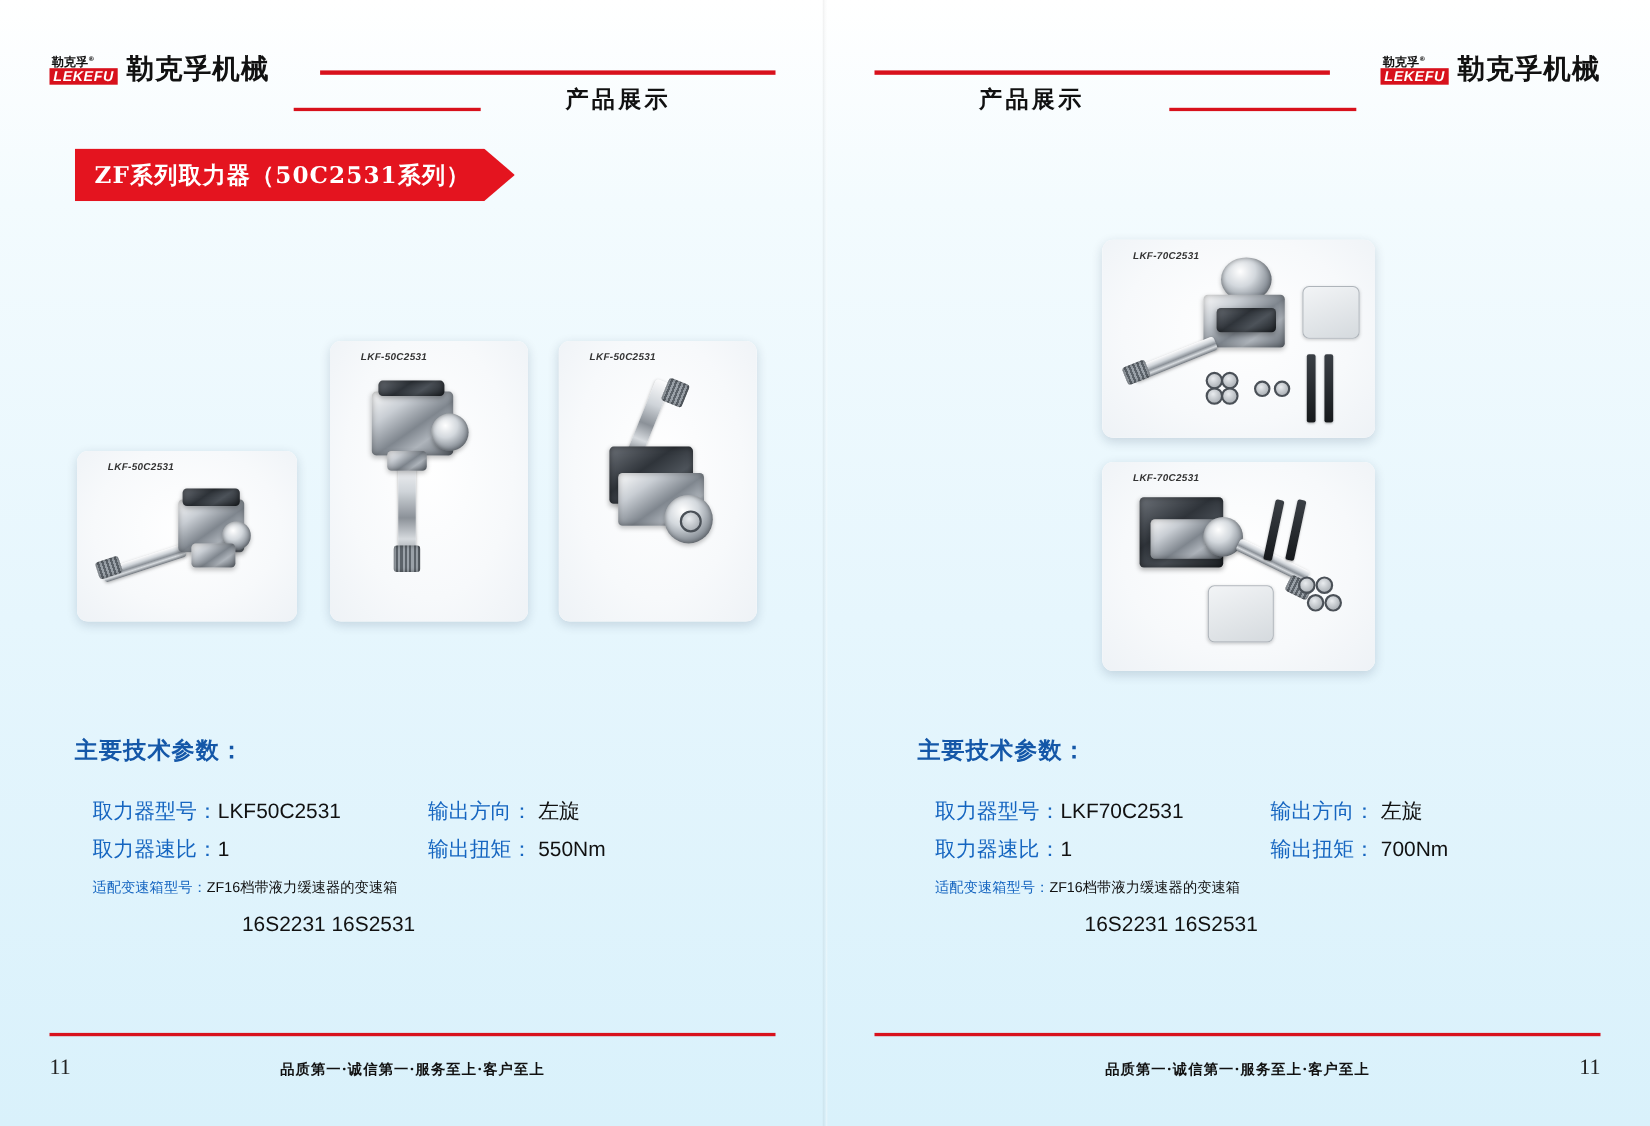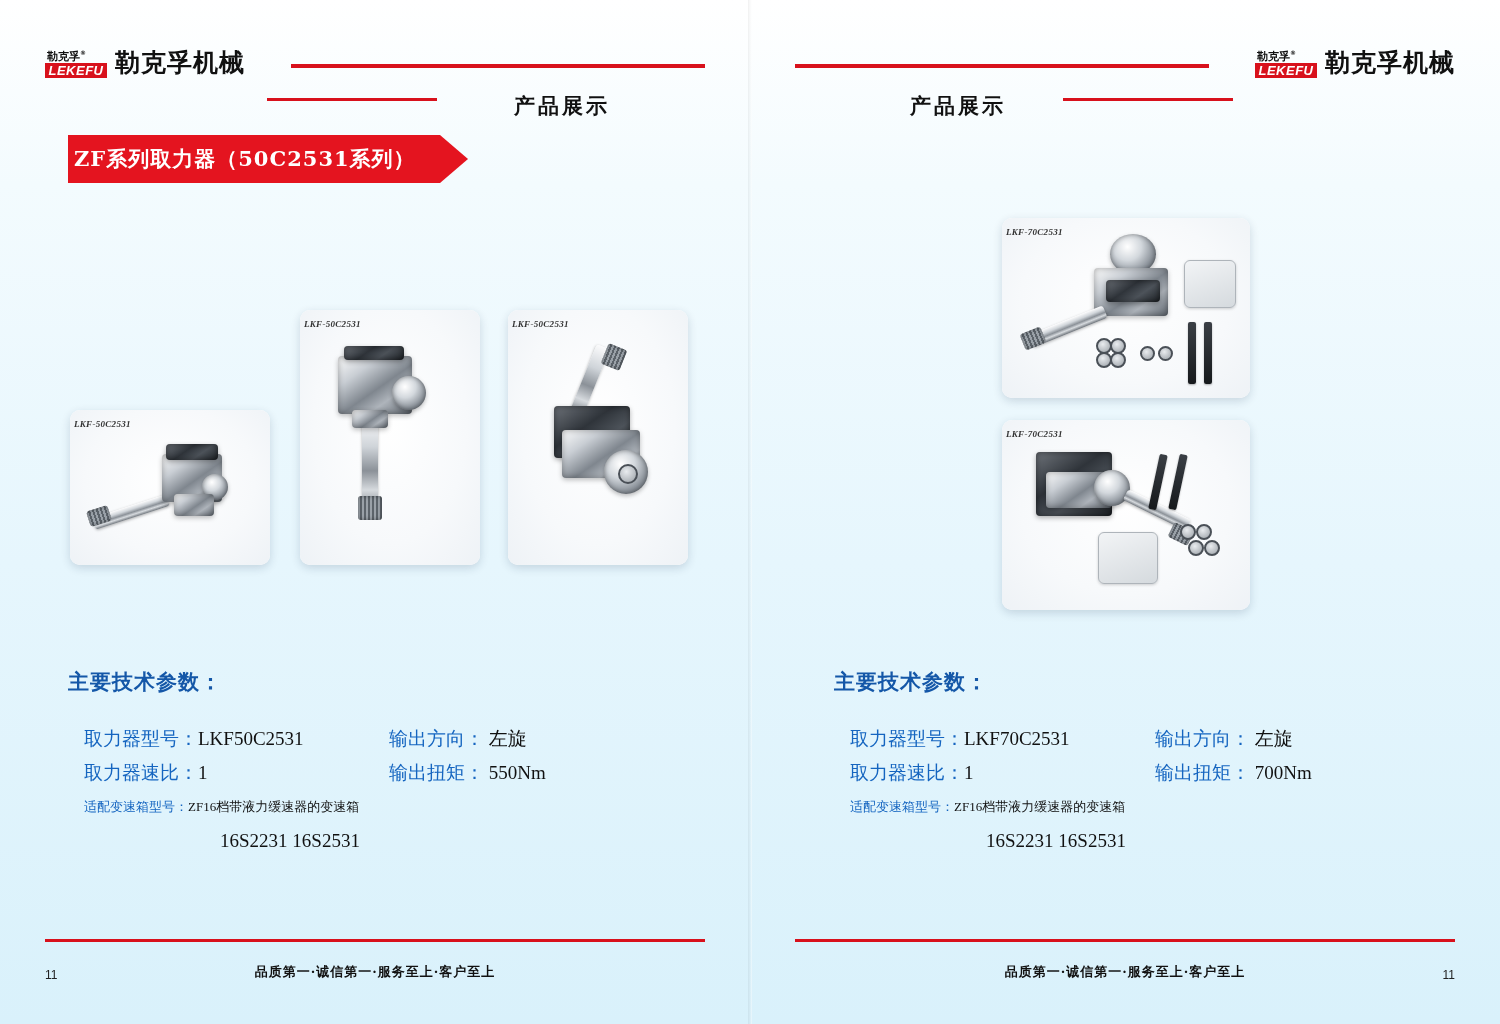--- a/index.html
+++ b/index.html
@@ -56,24 +56,23 @@
   .logo-text{
     font-size:25px;font-weight:bold;color:#111;letter-spacing:1px;
     font-family:"DejaVu Sans",sans-serif;
   }
   .hdr-rule{
     position:absolute;top:24px;height:4px;background:#d8111c;
   }
   .left .hdr-rule{left:246px;right:0;}
   .right .hdr-rule{left:0;right:246px;}
   .hdr-title{
-    position:absolute;top:52px;
+    position:absolute;top:36px;
     font-size:21px;font-weight:bold;color:#111;letter-spacing:3px;
     font-family:"DejaVu Sans",sans-serif;
-    margin-left:20px;
   }
   .left .hdr-title{right:95px;}
   .right .hdr-title{left:95px;}
   .hdr-title-rule{
     position:absolute;top:58px;height:3px;background:#d8111c;width:170px;
   }
   .left .hdr-title-rule{right:268px;}
   .right .hdr-title-rule{left:268px;}
 
   
@@ -81,40 +80,40 @@
     position:absolute;top:135px;height:48px;
     background:#e4141f;
     display:flex;align-items:center;
     color:#fff;font-size:21px;font-weight:bold;letter-spacing:1px;
     font-family:"DejaVu Serif",serif;
     box-shadow:0 2px 4px rgba(0,0,0,0.12);
   }
   .left .banner{
     left:68px;width:400px;
     clip-path:polygon(0 0,calc(100% - 28px) 0,100% 50%,calc(100% - 28px) 100%,0 100%);
-    padding-left:6px;box-sizing:border-box;
+    padding-left:18px;box-sizing:border-box;
   }
   .right .banner{
     right:68px;width:400px;
     clip-path:polygon(28px 0,100% 0,100% 100%,28px 100%,0 50%);
     padding-left:42px;box-sizing:border-box;
   }
 
   
   .card{
     position:absolute;
     background:#ffffff;
     border-radius:10px;
     box-shadow:0 3px 10px rgba(10,40,70,0.16);
     overflow:hidden;
   }
   .card .tag{
-    position:absolute;left:4px;top:9px;
+    position:absolute;left:28px;top:9px;
     font-size:9px;font-style:italic;font-weight:bold;color:#333;
-    font-family:Liberation Serif, serif;letter-spacing:0.3px;
+    font-family:Liberation Sans, sans-serif;letter-spacing:0.3px;
   }
   .photo{
     position:absolute;inset:0;
     background:radial-gradient(ellipse at 50% 45%,#ffffff 0%,#f7f9fb 60%,#eef2f6 100%);
   }
 
   
   .pt{position:absolute;}
   .body-block{
     background:linear-gradient(145deg,#fdfdfd 0%,#c9ced4 28%,#7f868e 55%,#aeb4bb 72%,#5d646c 100%);
@@ -153,21 +152,21 @@
   .splines{
     background:repeating-linear-gradient(90deg,#9aa1a8 0 2px,#5c636a 2px 4px);
     border-radius:3px;
     box-shadow:inset 0 0 4px rgba(0,0,0,0.4);
   }
 
   
   .spec{
     position:absolute;
     color:#1457a8;
-    font-family:Liberation Serif, serif;
+    font-family:Liberation Sans, sans-serif;
   }
   .spec-title{
     font-size:21px;font-weight:bold;color:#1457a8;letter-spacing:1px;
     margin-bottom:26px;
   }
   .spec-row{
     display:flex;
     font-size:19px;
     line-height:34px;
     white-space:nowrap;
@@ -185,21 +184,21 @@
   .left .ftr-rule{left:45px;right:45px;}
   .right .ftr-rule{left:45px;right:45px;}
   .ftr-text{
     position:absolute;bottom:43px;
     font-size:13px;font-weight:bold;color:#111;letter-spacing:1px;
     font-family:"DejaVu Serif",serif;
     width:100%;text-align:center;left:0;
   }
   .pgnum{
     position:absolute;bottom:42px;
-    font-size:12px;color:#222;font-family:Liberation Sans, sans-serif;
+    font-size:20px;color:#222;font-family:Liberation Serif, serif;
   }
   .left .pgnum{left:45px;}
   .right .pgnum{right:45px;}
 </style>
 </head>
 <body>
 
 <div class="spread">
 
   <div class="gutter"></div>

